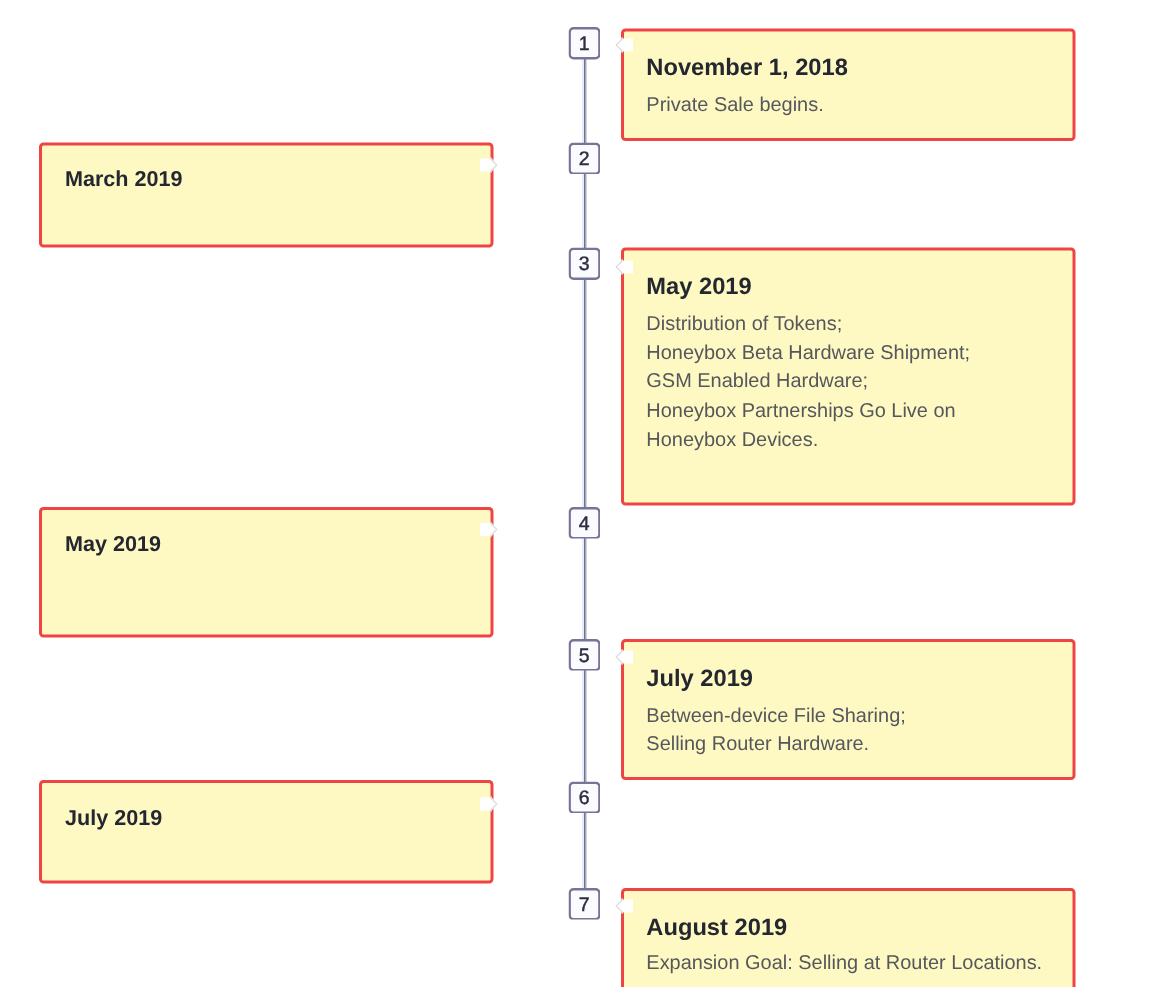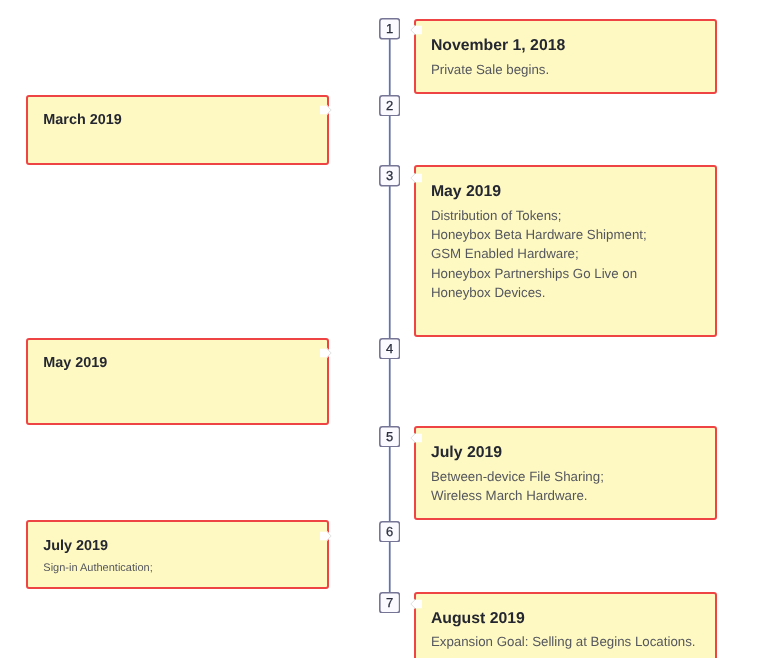--- a/index.html
+++ b/index.html
@@ -171,37 +171,36 @@
 
   <div class="card right" style="top:425.9px;height:94.3px">
     <div class="notch" style="top:2.7px">
         <svg width="12" height="14" viewBox="0 0 12 14" aria-hidden="true">
           <path d="M4.1 2.7 L0.5 7 L4.1 11.3 L12 11.3 L12 2.7 Z" fill="#ffffff"></path>
           <path d="M4.8 1.9 L4.8 3.0 L0.8 7 L4.8 11.0 L4.8 12.1" fill="none" stroke="#e0e0e0" stroke-width="1" stroke-linejoin="round" stroke-miterlimit="2" stroke-linecap="butt"></path>
         </svg>
       </div>
     <div class="card-title">July 2019</div>
     <div class="card-body">Between-device File Sharing;
-Wireless March Hardware.</div>
+Selling Router Hardware.</div>
   </div>
 
   <div class="card left" style="top:520.4px;height:68.2px">
     <div class="notch" style="top:6.3px">
         <svg width="12" height="14" viewBox="0 0 12 14" aria-hidden="true">
           <path d="M7.9 2.7 L11.5 7 L7.9 11.3 L0 11.3 L0 2.7 Z" fill="#ffffff"></path>
           <path d="M7.2 1.9 L7.2 3.0 L11.2 7 L7.2 11.0 L7.2 12.1" fill="none" stroke="#e0e0e0" stroke-width="1" stroke-linejoin="round" stroke-miterlimit="2" stroke-linecap="butt"></path>
         </svg>
       </div>
     <div class="card-title">July 2019</div>
-    <div class="card-body">Sign-in Authentication;</div>
   </div>
 
   <div class="card right" style="top:591.5px;height:74.6px">
     <div class="notch" style="top:3.35px">
         <svg width="12" height="14" viewBox="0 0 12 14" aria-hidden="true">
           <path d="M4.1 2.7 L0.5 7 L4.1 11.3 L12 11.3 L12 2.7 Z" fill="#ffffff"></path>
           <path d="M4.8 1.9 L4.8 3.0 L0.8 7 L4.8 11.0 L4.8 12.1" fill="none" stroke="#e0e0e0" stroke-width="1" stroke-linejoin="round" stroke-miterlimit="2" stroke-linecap="butt"></path>
         </svg>
       </div>
     <div class="card-title">August 2019</div>
-    <div class="card-body">Expansion Goal: Selling at Begins Locations.</div>
+    <div class="card-body">Expansion Goal: Selling at Router Locations.</div>
   </div>
 </div>
 
 </body></html>

